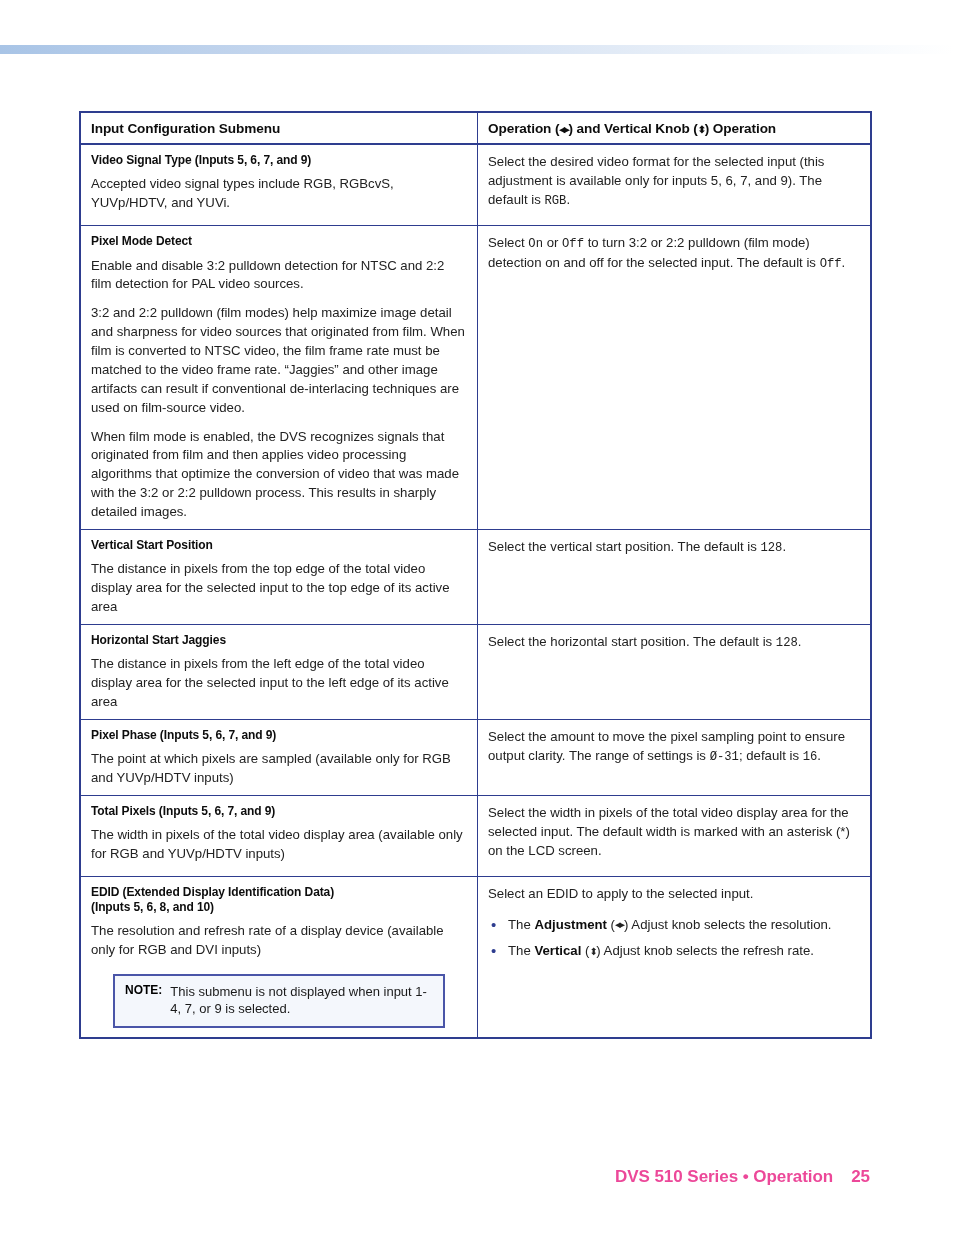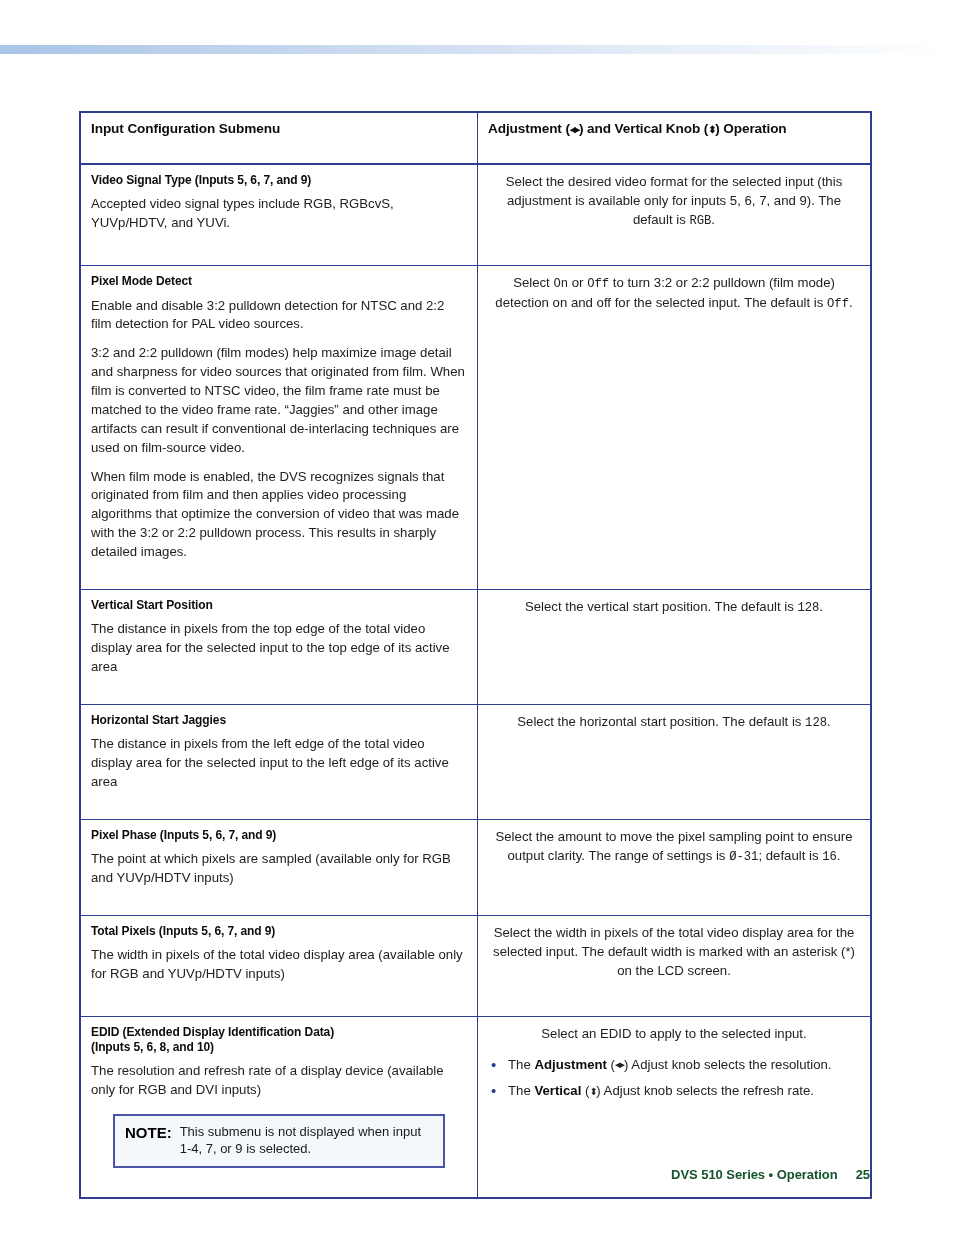--- a/index.html
+++ b/index.html
@@ -41,21 +41,21 @@
     table-layout: fixed;
     border: 1px solid #2e3d8f;
   }
   table.spec col.c1 { width: 397px; }
   table.spec col.c2 { width: 393px; }
 
   table.spec td,
   table.spec th {
     border: 1px solid #2e3d8f;
     vertical-align: top;
-    padding: 8px 10px 27px 10px;
+    padding: 8px 10px 7px 10px;
     text-align: left;
   }
 
   
   table.spec {
     box-shadow: 0 0 0 1px #2e3d8f;
   }
 
   thead th {
     font-size: 13.6px;
@@ -82,21 +82,21 @@
   }
   .desc {
     font-size: 13.2px;
     font-weight: normal;
     color: #222222;
     line-height: 1.43;
     margin: 0 0 10px 0;
   }
   .desc:last-child { margin-bottom: 0; }
 
-  td.right .desc { margin-bottom: 8px; text-align: center; }
+  td.right .desc { margin-bottom: 8px; }
 
   .mono {
     font-family: "Liberation Mono", "DejaVu Sans Mono", monospace;
     font-size: 12.2px;
     letter-spacing: 0;
   }
 
   .arrow {
     font-size: 11px;
     letter-spacing: -1px;
@@ -150,57 +150,57 @@
     font-size: 13px;
     line-height: 1.33;
     color: #1a1a1a;
   }
   .note-label {
     font-weight: bold;
     color: #000000;
     margin-right: 8px;
     white-space: nowrap;
     flex: 0 0 auto;
-    font-size: 15px;
+    font-size: 12px;
   }
   .note-text { flex: 1 1 auto; }
 
   
   .footer {
     position: absolute;
     left: 0;
     top: 1167px;
     width: 954px;
     text-align: right;
     padding-right: 84px;
     box-sizing: border-box;
-    font-size: 13px;
+    font-size: 17px;
     font-weight: bold;
-    color: #14532d;
+    color: #ec4899;
     letter-spacing: -0.05px;
   }
   .footer .pageno { display: inline-block; margin-left: 18px; }
 </style>
 </head>
 <body>
 
 <div class="top-band"></div>
 
 <div class="page">
 
   <table class="spec">
     <colgroup>
         <col class="c1">
         <col class="c2">
       </colgroup>
 
     <thead>
       <tr>
         <th class="hdr-left">Input Configuration Submenu</th>
-        <th class="hdr-right"><span>Adjustment (</span><span class="arrow">◂▸</span><span>) and Vertical Knob (</span><span class="arrow-v">⬍</span><span>) Operation</span></th>
+        <th class="hdr-right"><span>Operation (</span><span class="arrow">◂▸</span><span>) and Vertical Knob (</span><span class="arrow-v">⬍</span><span>) Operation</span></th>
       </tr>
     </thead>
 
     <tbody>
 
       <tr>
         <td class="left">
           <p class="term">Video Signal Type (Inputs 5, 6, 7, and 9)</p>
           <p class="desc">Accepted video signal types include RGB, RGBcvS, YUVp/HDTV, and YUVi.</p>
         </td>

